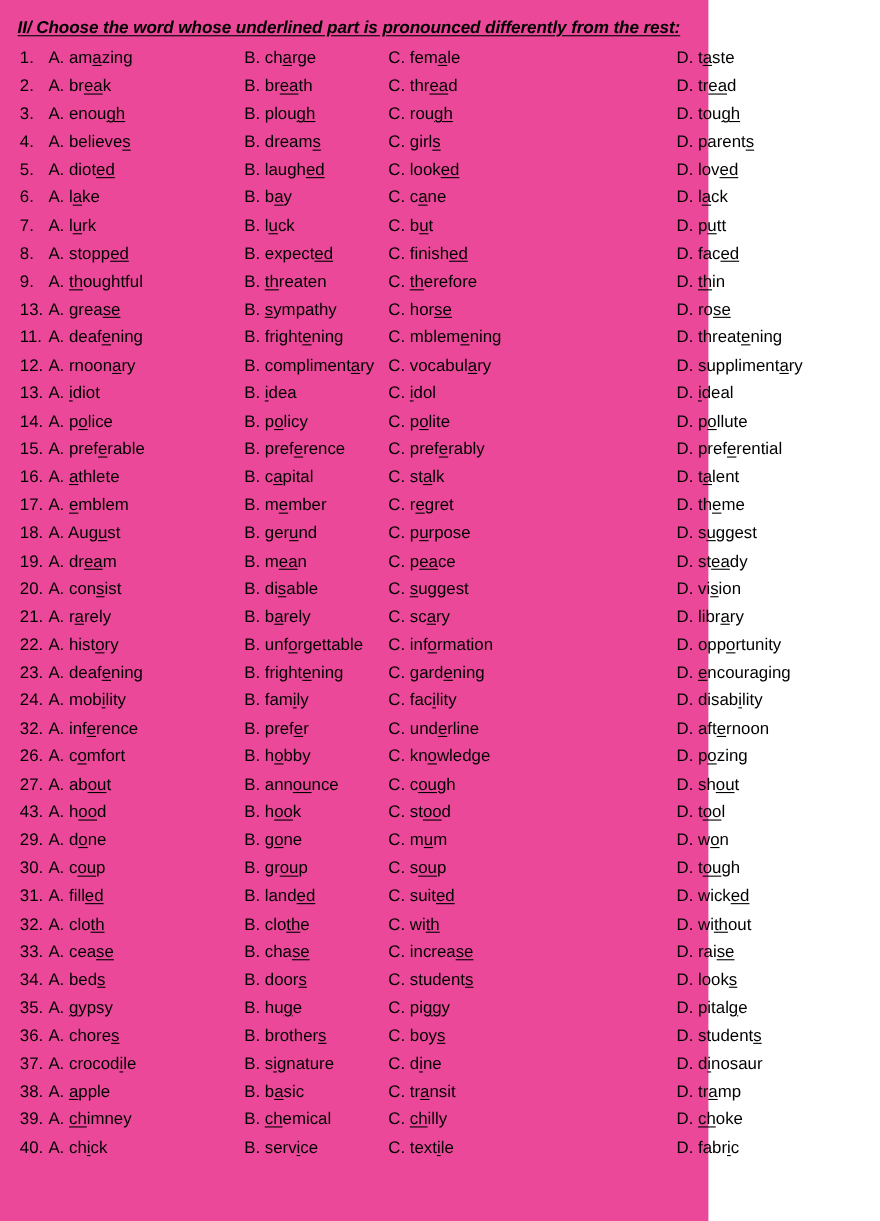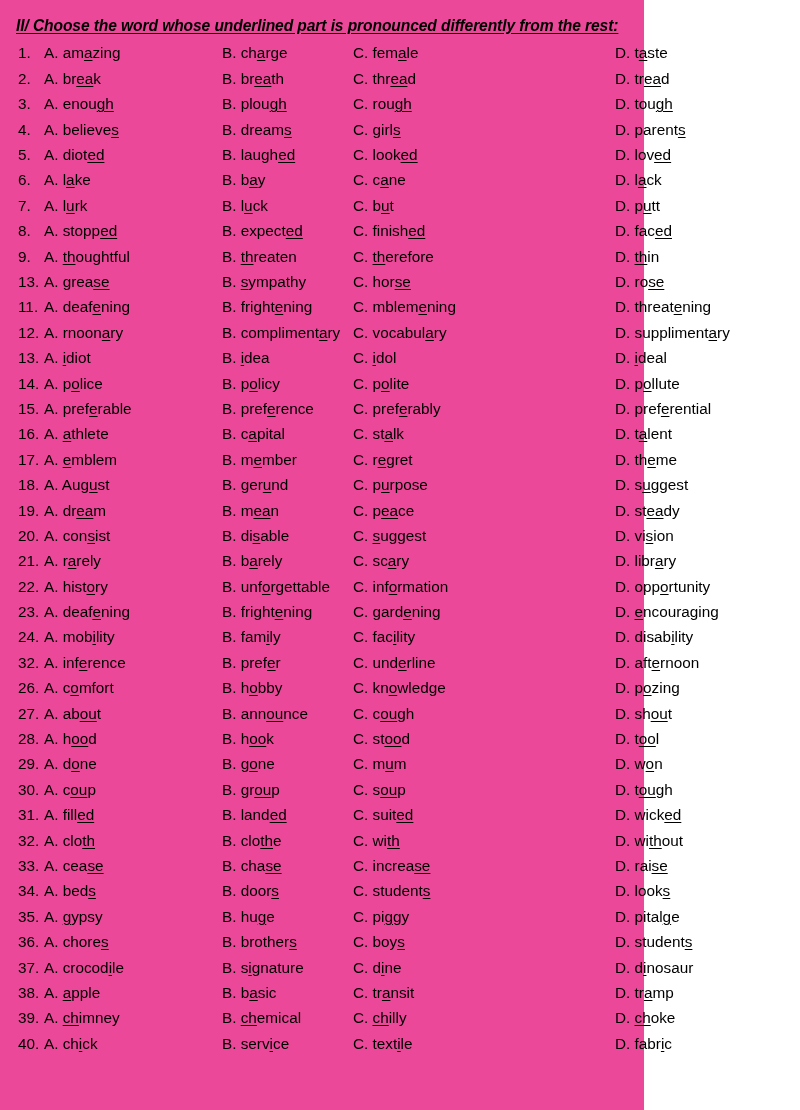--- a/index.html
+++ b/index.html
@@ -230,21 +230,21 @@
         <span class="cell col-c"><span class="opt-letter">C. </span><span><span>kn</span><span class="u">o</span><span>wledge</span></span></span>
         <span class="cell col-d"><span class="opt-letter">D. </span><span><span>p</span><span class="u">o</span><span>zing</span></span></span>
       </div>
       <div class="row">
         <span class="cell col-a"><span class="num">27.</span><span class="opt-letter">A. </span><span><span>ab</span><span class="u">ou</span><span>t</span></span></span>
         <span class="cell col-b"><span class="opt-letter">B. </span><span><span>ann</span><span class="u">ou</span><span>nce</span></span></span>
         <span class="cell col-c"><span class="opt-letter">C. </span><span><span>c</span><span class="u">ou</span><span>gh</span></span></span>
         <span class="cell col-d"><span class="opt-letter">D. </span><span><span>sh</span><span class="u">ou</span><span>t</span></span></span>
       </div>
       <div class="row">
-        <span class="cell col-a"><span class="num">28.</span><span class="opt-letter">A. </span><span><span>h</span><span class="u">oo</span><span>d</span></span></span>
+        <span class="cell col-a"><span class="num">43.</span><span class="opt-letter">A. </span><span><span>h</span><span class="u">oo</span><span>d</span></span></span>
         <span class="cell col-b"><span class="opt-letter">B. </span><span><span>h</span><span class="u">oo</span><span>k</span></span></span>
         <span class="cell col-c"><span class="opt-letter">C. </span><span><span>st</span><span class="u">oo</span><span>d</span></span></span>
         <span class="cell col-d"><span class="opt-letter">D. </span><span><span>t</span><span class="u">oo</span><span>l</span></span></span>
       </div>
       <div class="row">
         <span class="cell col-a"><span class="num">29.</span><span class="opt-letter">A. </span><span><span>d</span><span class="u">o</span><span>ne</span></span></span>
         <span class="cell col-b"><span class="opt-letter">B. </span><span><span>g</span><span class="u">o</span><span>ne</span></span></span>
         <span class="cell col-c"><span class="opt-letter">C. </span><span><span>m</span><span class="u">u</span><span>m</span></span></span>
         <span class="cell col-d"><span class="opt-letter">D. </span><span><span>w</span><span class="u">o</span><span>n</span></span></span>
       </div>

